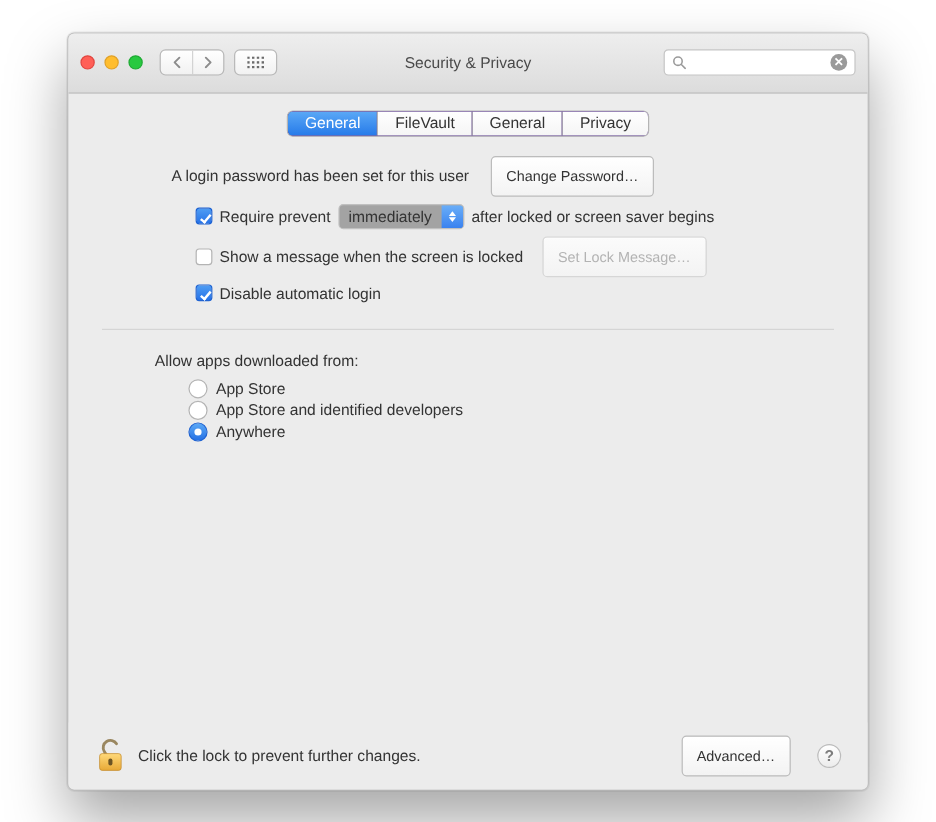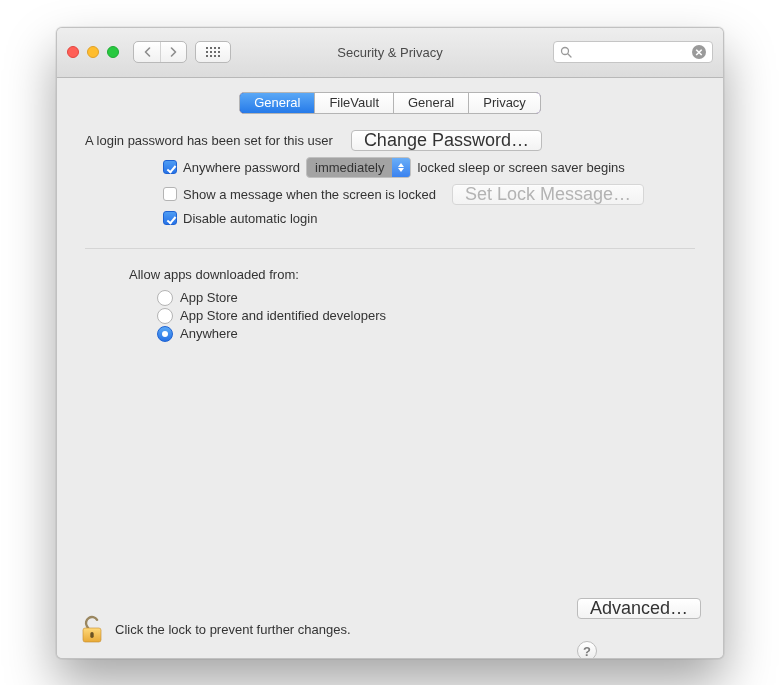--- a/index.html
+++ b/index.html
@@ -116,29 +116,29 @@
     padding: 0 28px;
   }
   .row {
     display:flex;
     align-items:center;
     gap:6px;
     margin: 6px 0;
     font-size:13px;
     color:#333;
   }
-  .center-block { margin-top:4px; }
+  .center-block { margin-left: 58px; margin-top:4px; }
   .indent { margin-left: 78px; }
   .btn {
     height:21px;
     border:1px solid #bcbcbc;
     border-radius:4px;
     background:linear-gradient(#ffffff,#f3f3f3);
-    padding: 3px 12px;
-    font-size:18px;
+    padding: 16px 12px;
+    font-size:12px;
     display:inline-flex;align-items:center;
     color:#333;
     box-shadow: 0 1px 0 rgba(255,255,255,0.5) inset;
   }
   .btn.disabled { color:#b3b3b3; border-color:#d6d6d6; background:linear-gradient(#fbfbfb,#f3f3f3); }
   .checkbox {
     width:14px; height:14px; border-radius:3px;
     display:inline-flex;align-items:center;justify-content:center;
     position:relative; flex:0 0 auto;
   }
@@ -194,21 +194,21 @@
   .footer {
     height:56px;
     display:flex;
     align-items:center;
     padding: 0 22px;
     gap:10px;
     background:#ececec;
   }
   .lock-icon { width:26px; height:30px; flex:0 0 auto; }
   .footer-text { font-size:13px; color:#333; }
-  .footer-actions { margin-left:auto; display:flex; align-items:flex-start; gap:22px;flex-direction:column; }
+  .footer-actions { margin-left:auto; display:flex; align-items:center; gap:22px; }
   .help-btn {
     width:20px;height:20px;border-radius:50%;
     background:linear-gradient(#ffffff,#ececec);
     border:1px solid #bcbcbc;
     color:#7d7d7d;
     font-size:13px; font-weight:600;
     display:flex;align-items:center;justify-content:center;
   }
 </style>
 </head>
@@ -274,29 +274,29 @@
   <div class="content">
 
     <div class="row center-block">
       <span>A login password has been set for this user</span>
       <span style="width:6px"></span>
       <span class="btn">Change Password…</span>
     </div>
 
     <div class="row indent">
       <span class="checkbox on"></span>
-      <span>Anywhere password</span>
+      <span>Require prevent</span>
       <span class="popup">
         <span class="val">immediately</span>
         <span class="arrows">
             <span class="up"></span>
             <span class="down"></span>
           </span>
       </span>
-      <span>locked sleep or screen saver begins</span>
+      <span>after locked or screen saver begins</span>
     </div>
 
     <div class="row indent">
       <span class="checkbox off"></span>
       <span>Show a message when the screen is locked</span>
       <span style="width:4px"></span>
       <span class="btn disabled">Set Lock Message…</span>
     </div>
 
     <div class="row indent">

